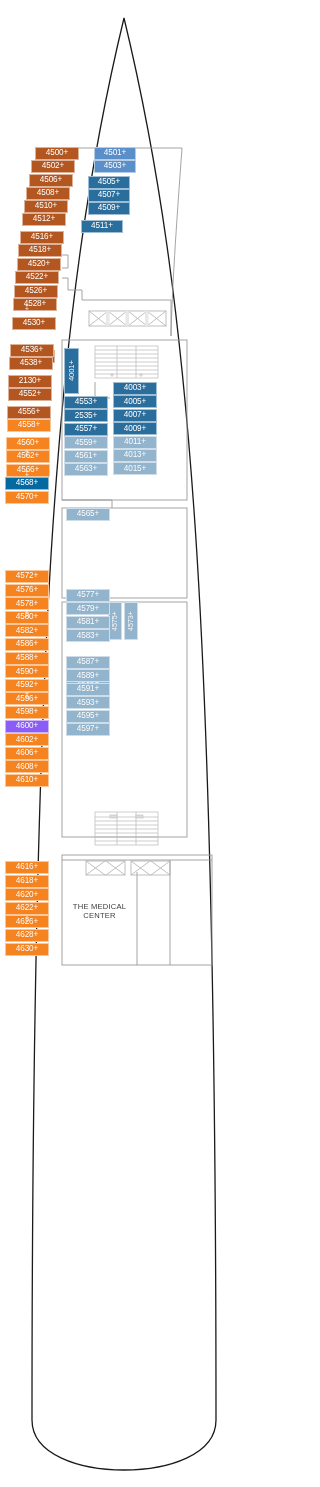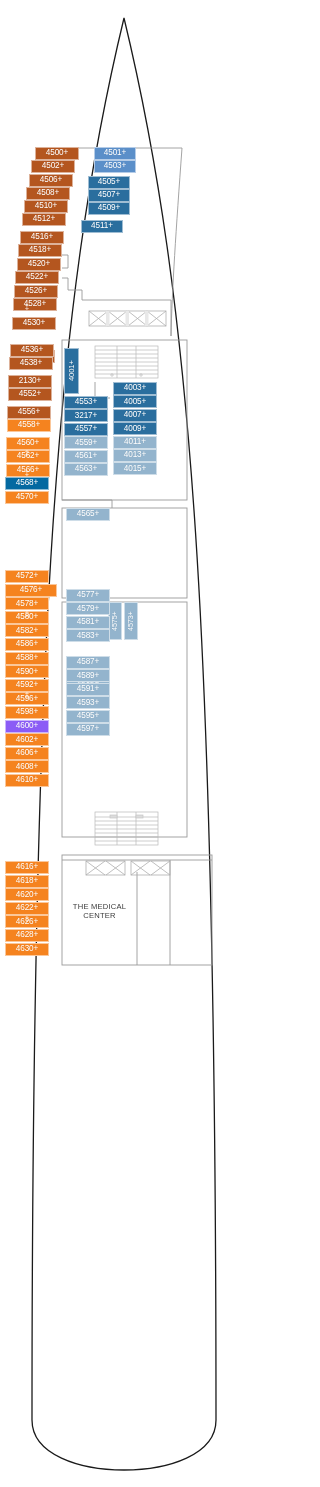--- a/index.html
+++ b/index.html
@@ -141,21 +141,21 @@
       <div class="cab" style="left: 8px; top: 375px; width: 44px; height: 13px; background: rgb(180, 86, 31);">2130+</div>
       <div class="cab" style="left: 8px; top: 388px; width: 44px; height: 13px; background: rgb(180, 86, 31);">4552+</div>
       <div class="cab" style="left: 7px; top: 406px; width: 44px; height: 13px; background: rgb(180, 86, 31);">4556+</div>
       <div class="cab" style="left: 7px; top: 419px; width: 44px; height: 13px; background: rgb(245, 131, 31);">4558+</div>
       <div class="cab" style="left: 6px; top: 437px; width: 44px; height: 13px; background: rgb(245, 131, 31);">4560+</div>
       <div class="cab" style="left: 6px; top: 450px; width: 44px; height: 13px; background: rgb(245, 131, 31);">4562+</div>
       <div class="cab" style="left: 6px; top: 464px; width: 44px; height: 13px; background: rgb(245, 131, 31);">4566+</div>
       <div class="cab" style="left: 5px; top: 477px; width: 44px; height: 13px; background: #0369a1;">4568+</div>
       <div class="cab" style="left: 5px; top: 491px; width: 44px; height: 13px; background: rgb(245, 131, 31);">4570+</div>
       <div class="cab" style="left: 5px; top: 570px; width: 44px; height: 13px; background: rgb(245, 131, 31);">4572+</div>
-      <div class="cab" style="left: 5px; top: 583.6px; width: 52px; height: 13px; background: rgb(245, 131, 31);">4576+</div>
+      <div class="cab" style="left: 5px; top: 583.6px; width: 44px; height: 13px; background: rgb(245, 131, 31);">4576+</div>
       <div class="cab" style="left: 5px; top: 597.2px; width: 44px; height: 13px; background: rgb(245, 131, 31);">4578+</div>
       <div class="cab" style="left: 5px; top: 610.8px; width: 44px; height: 13px; background: rgb(245, 131, 31);">4580+</div>
       <div class="cab" style="left: 5px; top: 624.4px; width: 44px; height: 13px; background: rgb(245, 131, 31);">4582+</div>
       <div class="cab" style="left: 5px; top: 638px; width: 44px; height: 13px; background: rgb(245, 131, 31);">4586+</div>
       <div class="cab" style="left: 5px; top: 651.6px; width: 44px; height: 13px; background: rgb(245, 131, 31);">4588+</div>
       <div class="cab" style="left: 5px; top: 665.2px; width: 44px; height: 13px; background: rgb(245, 131, 31);">4590+</div>
       <div class="cab" style="left: 5px; top: 678.8px; width: 44px; height: 13px; background: rgb(245, 131, 31);">4592+</div>
       <div class="cab" style="left: 5px; top: 692.4px; width: 44px; height: 13px; background: rgb(245, 131, 31);">4596+</div>
       <div class="cab" style="left: 5px; top: 706px; width: 44px; height: 13px; background: rgb(245, 131, 31);">4598+</div>
       <div class="cab" style="left: 5px; top: 719.6px; width: 44px; height: 13px; background: #8b5cf6;">4600+</div>
@@ -173,21 +173,21 @@
       <div class="cab" style="left: 94px; top: 147px; width: 42px; height: 13px; background: rgb(91, 143, 201);">4501+</div>
       <div class="cab" style="left: 94px; top: 160px; width: 42px; height: 13px; background: rgb(91, 143, 201);">4503+</div>
       <div class="cab" style="left: 88px; top: 176px; width: 42px; height: 13px; background: rgb(42, 110, 158);">4505+</div>
       <div class="cab" style="left: 88px; top: 189px; width: 42px; height: 13px; background: rgb(42, 110, 158);">4507+</div>
       <div class="cab" style="left: 88px; top: 202px; width: 42px; height: 13px; background: rgb(42, 110, 158);">4509+</div>
       <div class="cab" style="left: 81px; top: 220px; width: 42px; height: 13px; background: rgb(42, 110, 158);">4511+</div>
       <div class="cab vert" style="left: 64px; top: 348px; width: 15px; height: 46px; background: rgb(42, 110, 158); font-size: 7.6px;">4001+</div>
       <div class="cab vert" style="left: 108px; top: 602px; width: 14px; height: 38px; background: rgb(147, 180, 205); font-size: 7.2px;">4575+</div>
       <div class="cab vert" style="left: 124px; top: 602px; width: 14px; height: 38px; background: rgb(147, 180, 205); font-size: 7.2px;">4573+</div>
       <div class="cab" style="left: 64px; top: 396px; width: 44px; height: 13px; background: rgb(42, 110, 158);">4553+</div>
-      <div class="cab" style="left: 64px; top: 409.4px; width: 44px; height: 13px; background: rgb(42, 110, 158);">3217+</div>
+      <div class="cab" style="left: 64px; top: 409.4px; width: 44px; height: 13px; background: rgb(42, 110, 158);">2535+</div>
       <div class="cab" style="left: 64px; top: 422.8px; width: 44px; height: 13px; background: rgb(42, 110, 158);">4557+</div>
       <div class="cab" style="left: 64px; top: 436.2px; width: 44px; height: 13px; background: rgb(147, 180, 205);">4559+</div>
       <div class="cab" style="left: 64px; top: 449.6px; width: 44px; height: 13px; background: rgb(147, 180, 205);">4561+</div>
       <div class="cab" style="left: 64px; top: 463px; width: 44px; height: 13px; background: rgb(147, 180, 205);">4563+</div>
       <div class="cab" style="left: 113px; top: 382px; width: 44px; height: 13px; background: rgb(42, 110, 158);">4003+</div>
       <div class="cab" style="left: 113px; top: 395.4px; width: 44px; height: 13px; background: rgb(42, 110, 158);">4005+</div>
       <div class="cab" style="left: 113px; top: 408.8px; width: 44px; height: 13px; background: rgb(42, 110, 158);">4007+</div>
       <div class="cab" style="left: 113px; top: 422.2px; width: 44px; height: 13px; background: rgb(42, 110, 158);">4009+</div>
       <div class="cab" style="left: 113px; top: 435.6px; width: 44px; height: 13px; background: rgb(147, 180, 205);">4011+</div>
       <div class="cab" style="left: 113px; top: 449px; width: 44px; height: 13px; background: rgb(147, 180, 205);">4013+</div>

